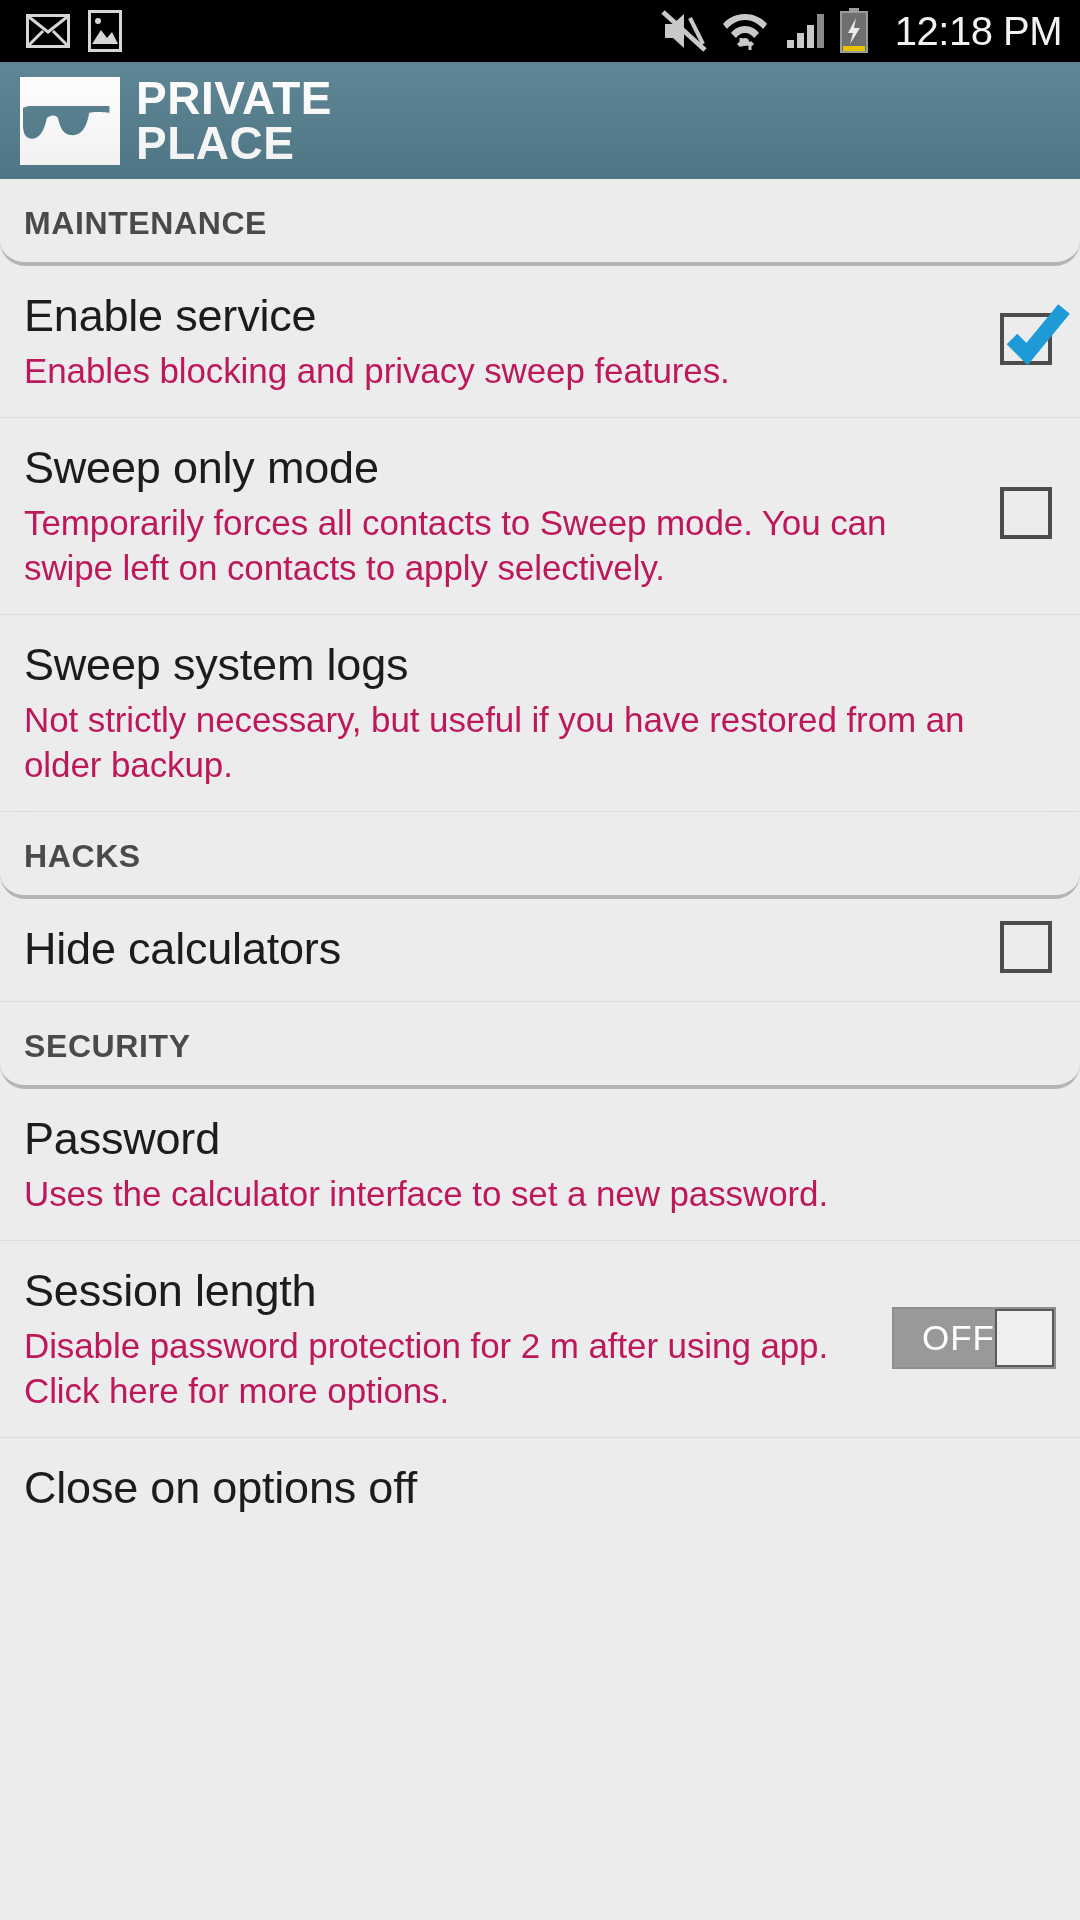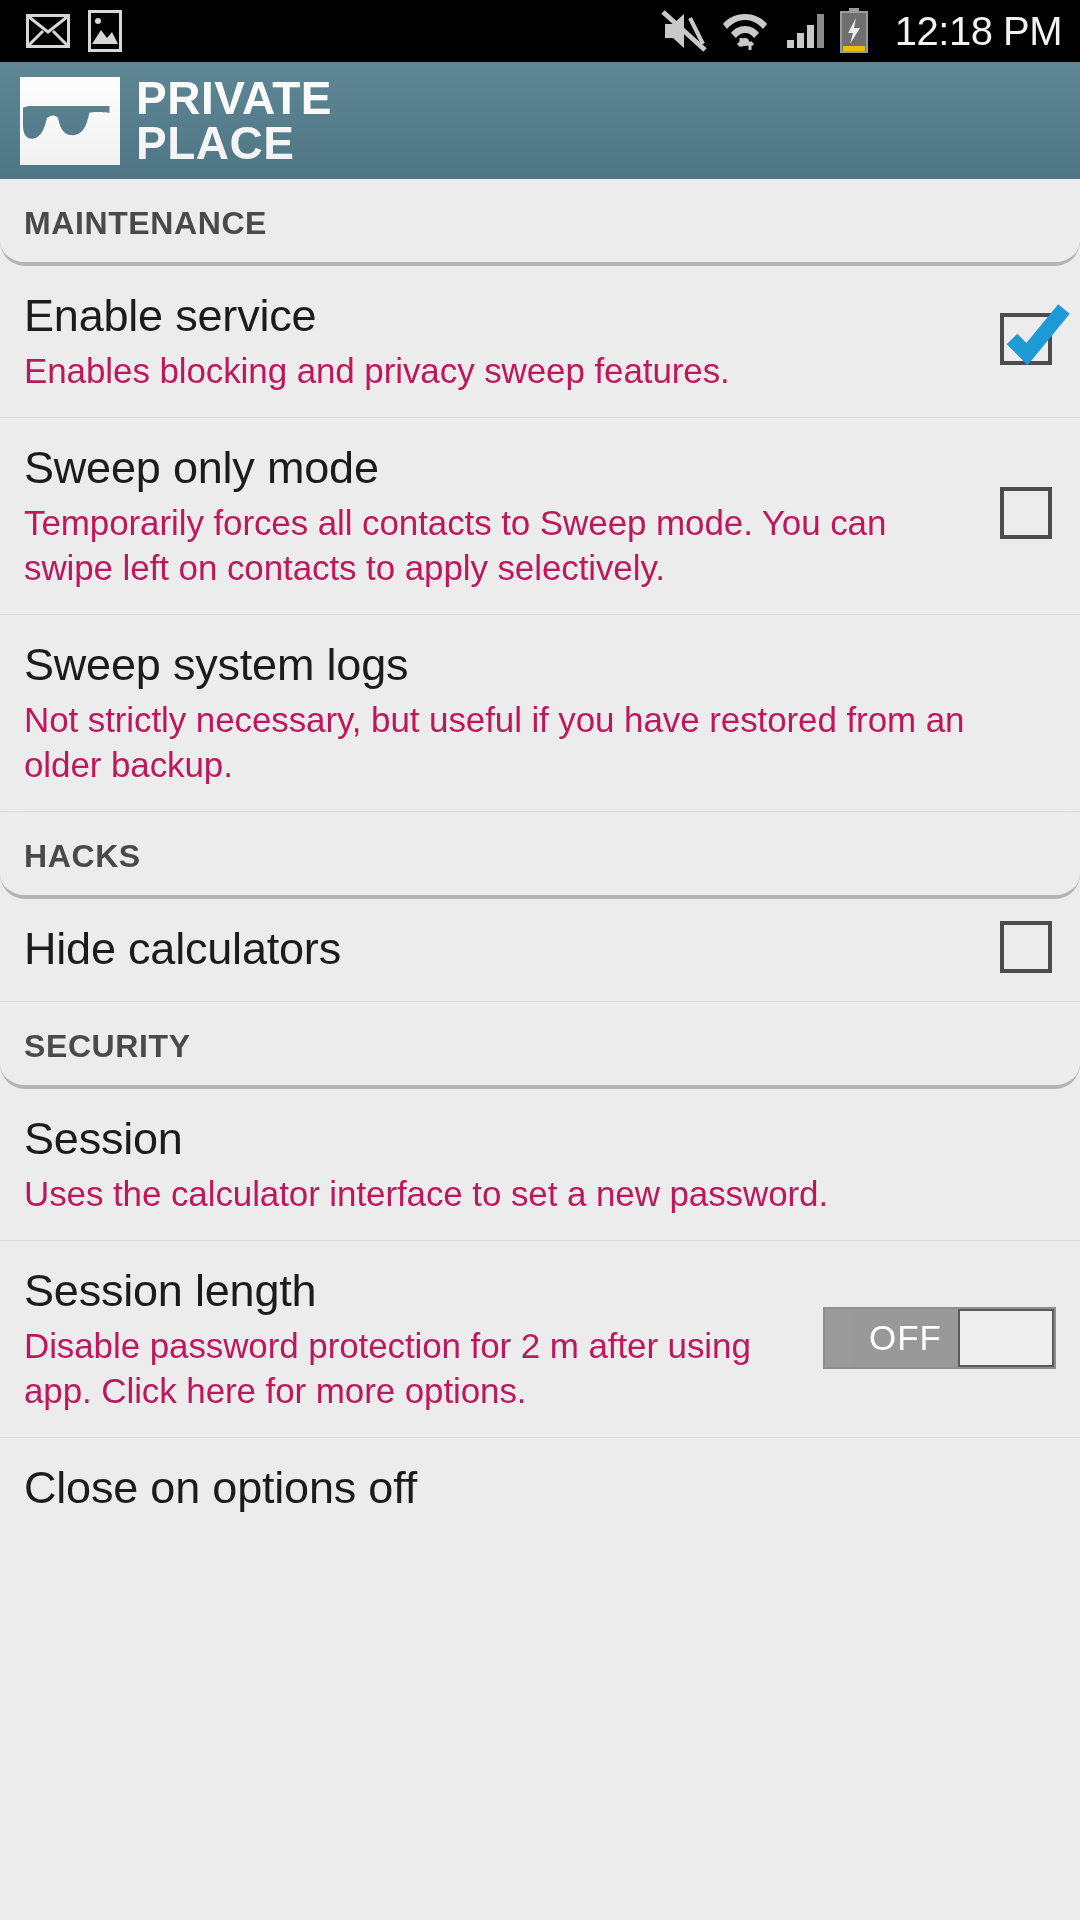--- a/index.html
+++ b/index.html
@@ -97,21 +97,21 @@
     box-sizing:border-box;
   }
   .cbox-check{
     position:absolute; left:-2px; top:-12px;
     width:74px; height:74px;
     pointer-events:none;
   }
 
   
   .toggle{
-    width:233px; height:62px;
+    width:164px; height:62px;
     display:flex; align-items:stretch;
     border:2px solid #8f8f8f;
     background:#9a9a9a;
     padding-left:28px;
   }
   .toggle-label{
     flex:1 1 auto;
     background:#999999;
     display:flex; align-items:center; justify-content:center;
     color:#ffffff; font-size:35px; letter-spacing:1px;
@@ -236,21 +236,21 @@
       </div>
     </div>
   </div>
 
   <div class="section-header">
     <div class="sh-text">SECURITY</div>
   </div>
 
   <div class="row">
     <div class="row-main">
-      <div class="row-title">Session</div>
+      <div class="row-title">Password</div>
       <div class="row-sub">Uses the calculator interface to set a new password.</div>
     </div>
   </div>
 
   <div class="row">
     <div class="row-main">
       <div class="row-title">Session length</div>
       <div class="row-sub">Disable password protection for 2 m after using app. Click here for more options.</div>
     </div>
     <div class="row-widget">

